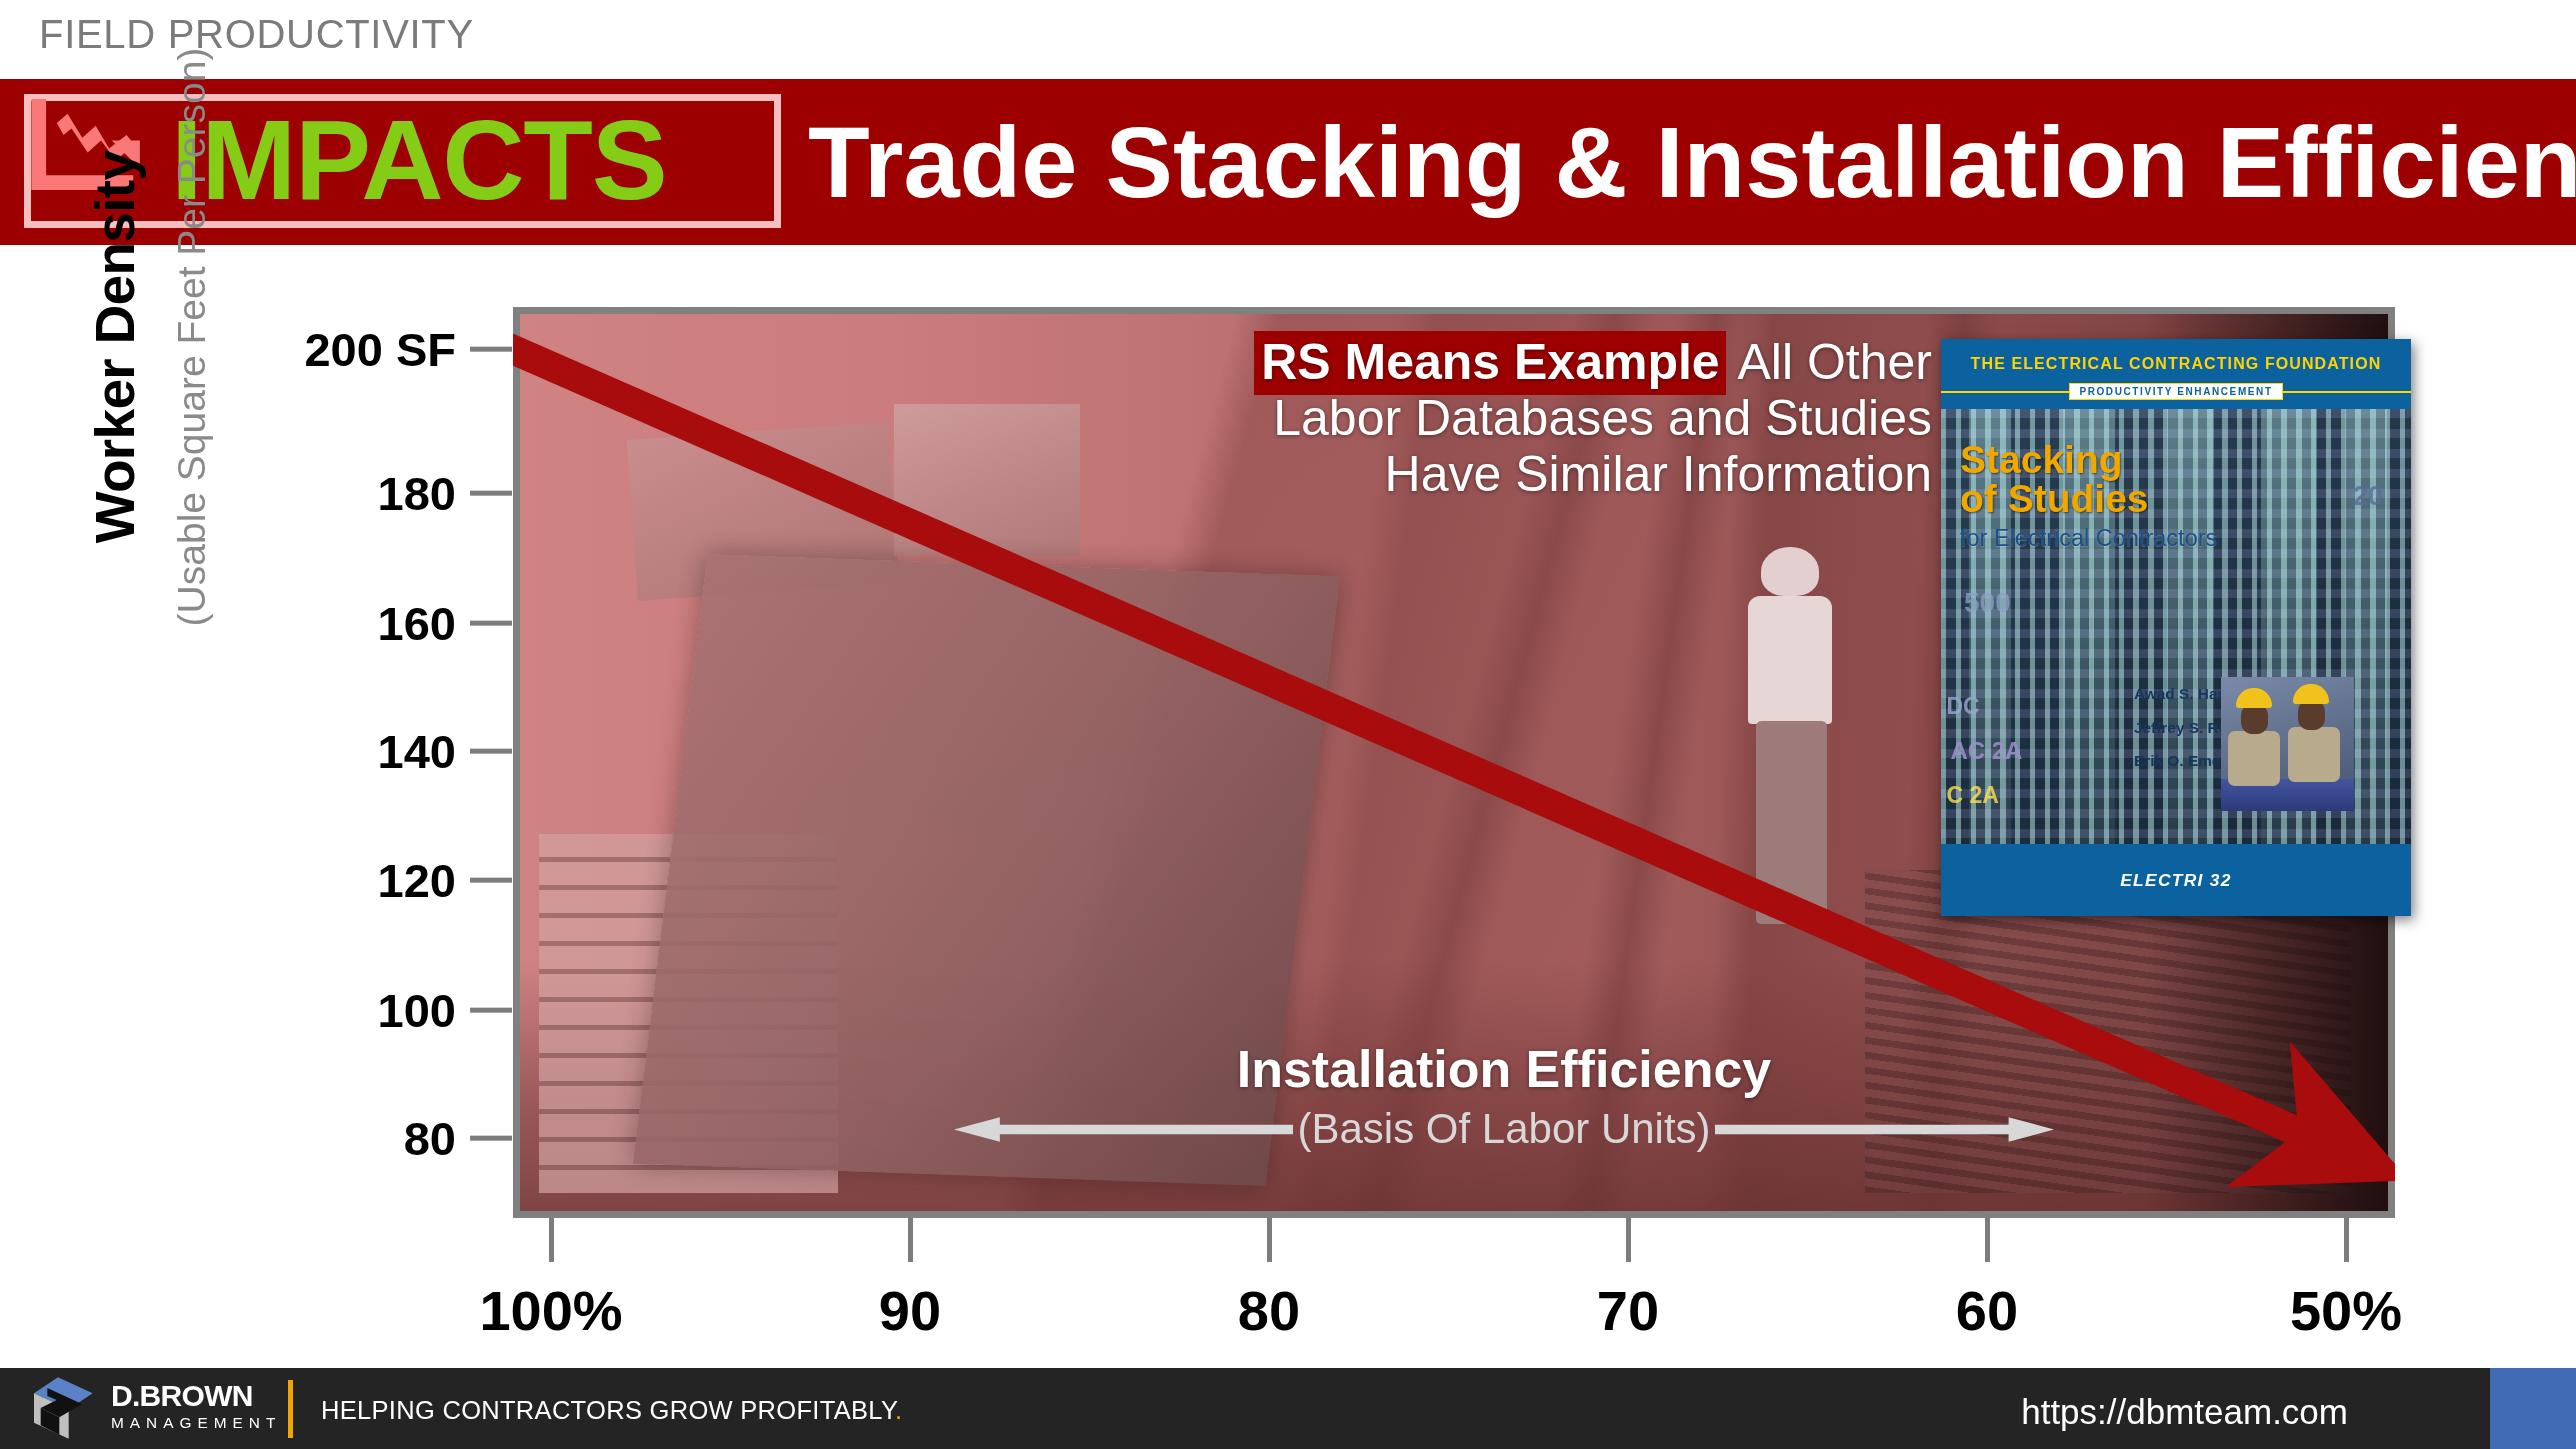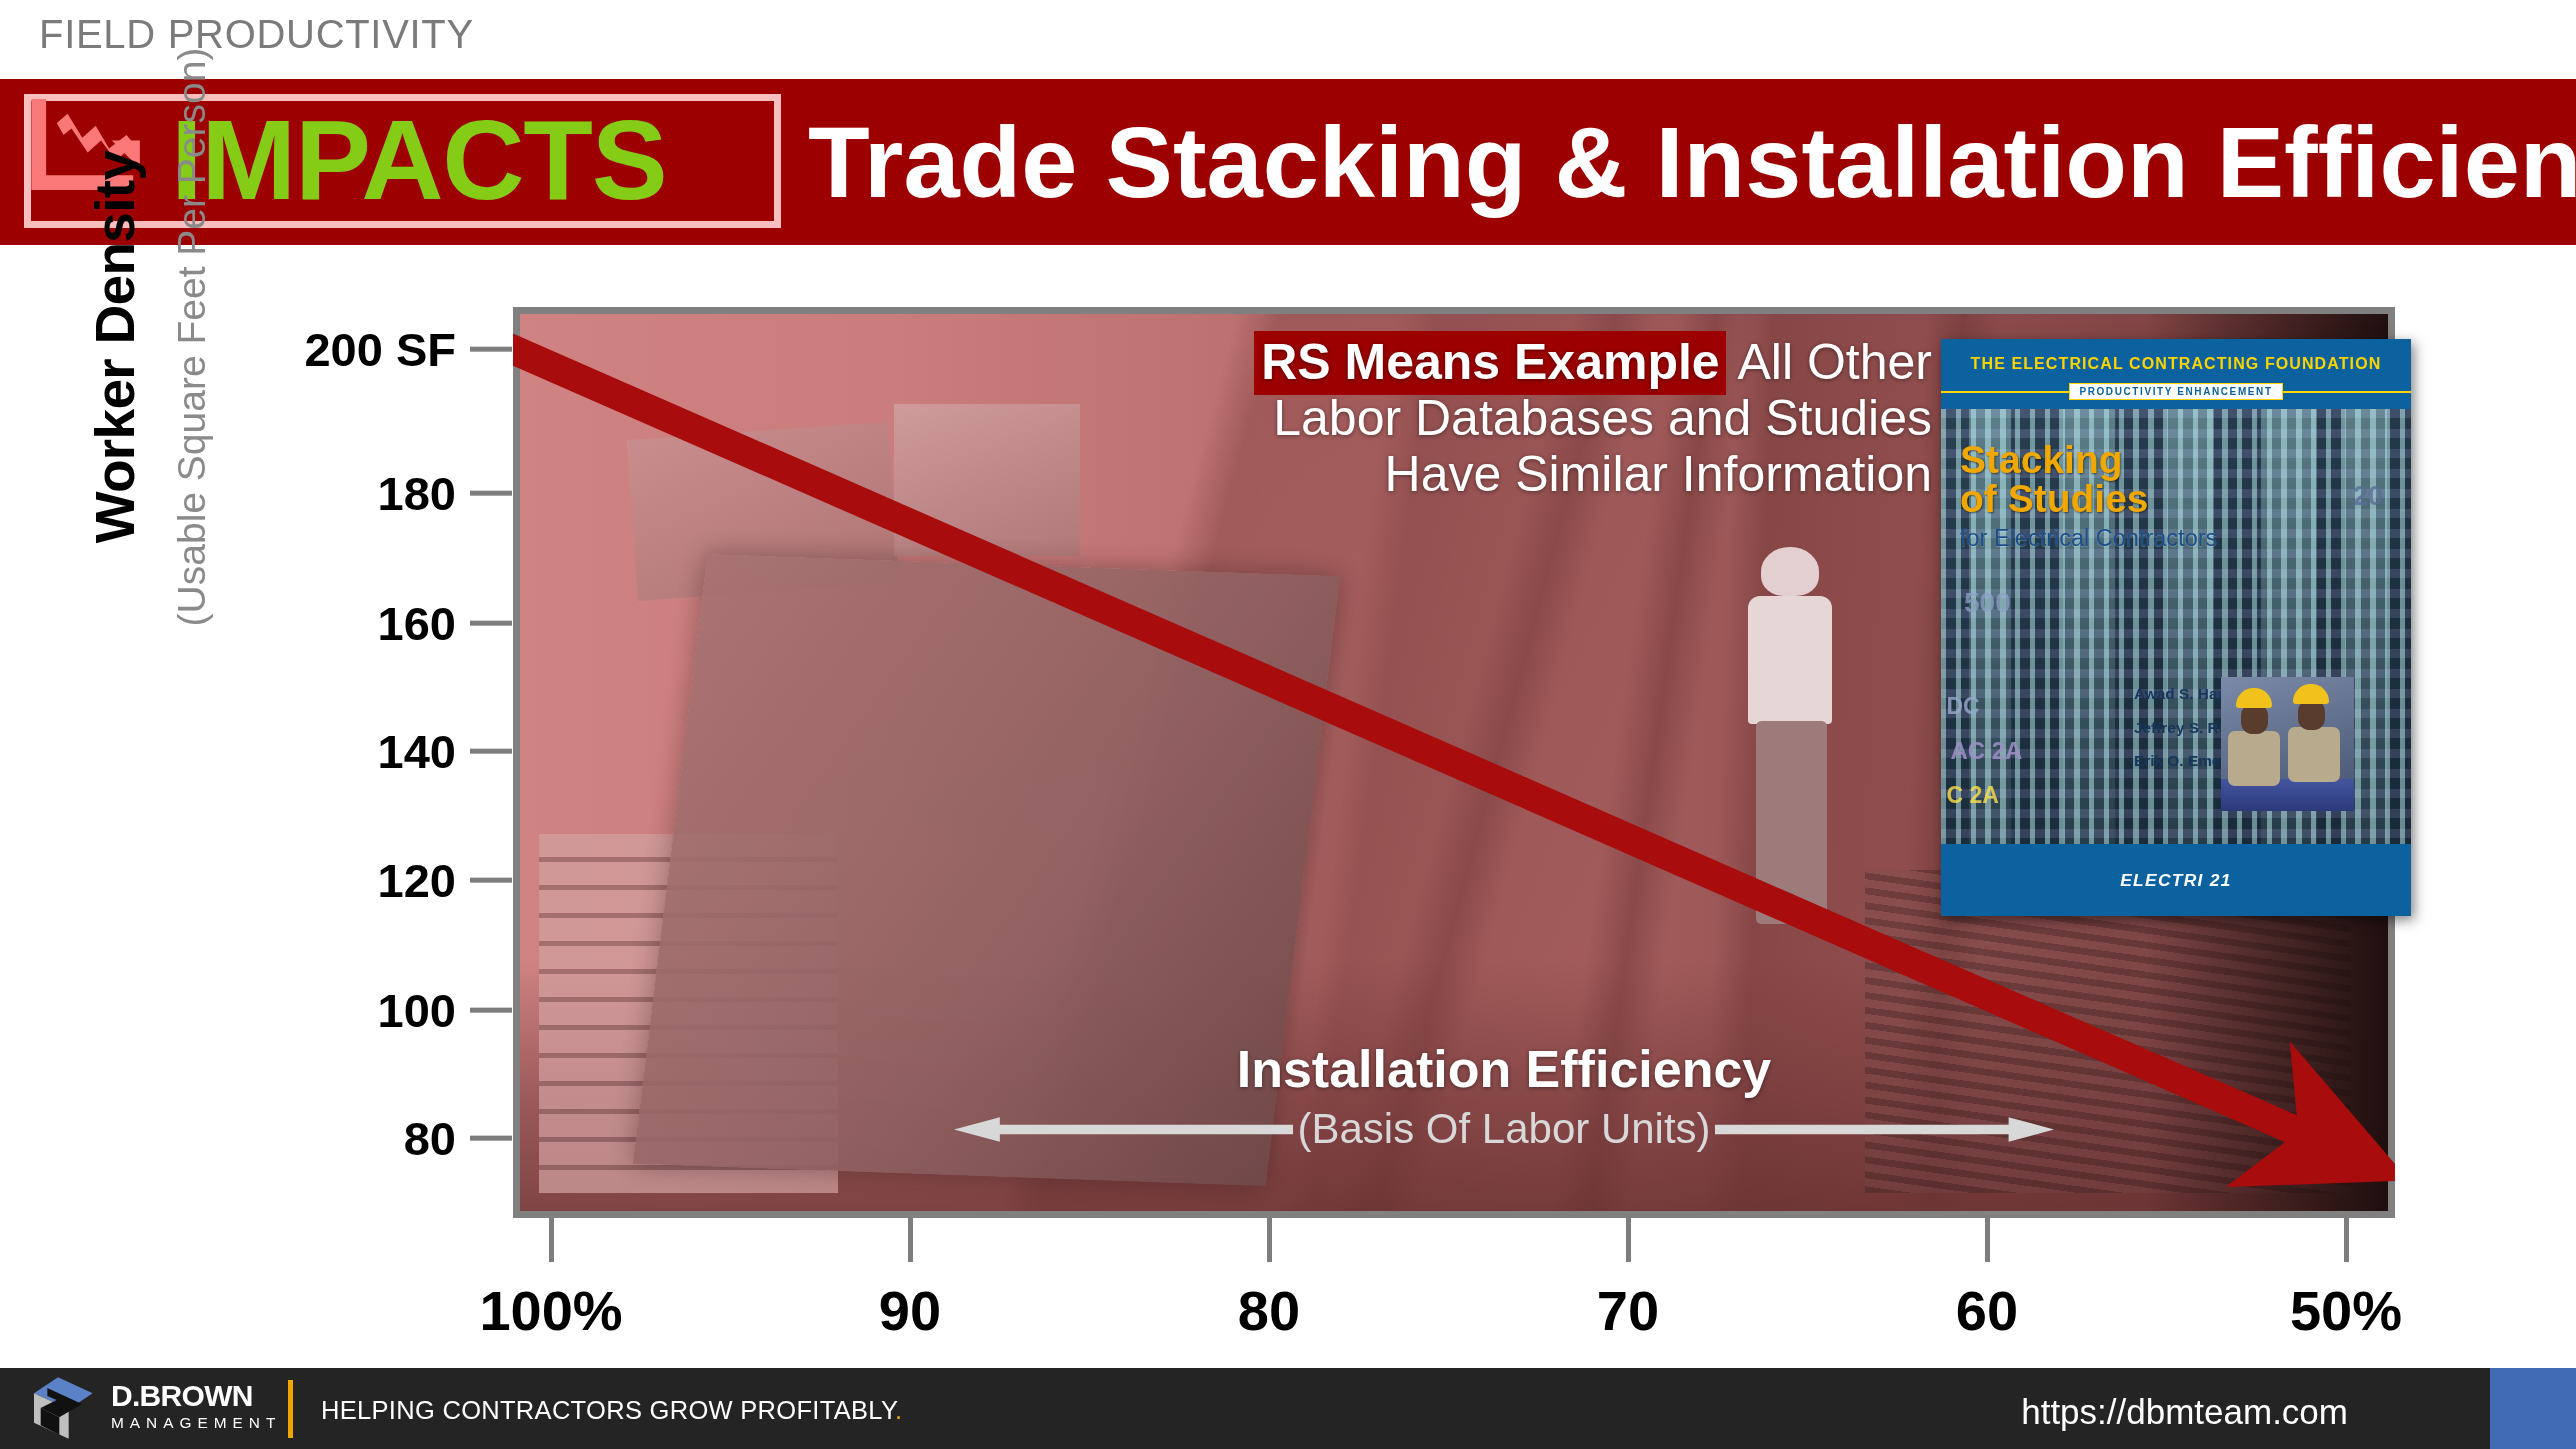--- a/index.html
+++ b/index.html
@@ -460,21 +460,21 @@
     <div class="table"></div>
     <div class="body1"></div>
     <div class="body2"></div>
     <div class="face1"></div>
     <div class="face2"></div>
     <div class="hat1"></div>
     <div class="hat2"></div>
   </div>
 
   <div id="book-bottom"></div>
-  <div id="book-brand">ELECTRI 21</div>
+  <div id="book-brand">ELECTRI 32</div>
 </div>
 
 <div id="x-axis-inner">
   <div id="x-axis-title">Installation Efficiency</div>
   <div id="x-axis-sub-row">
     <svg class="arrow-svg" viewBox="0 0 400 40" preserveAspectRatio="none">
       <path d="M0,20 L54,2 L54,13 L400,13 L400,27 L54,27 L54,38 Z" fill="#d8d8d8"></path>
     </svg>
     <span id="x-axis-sub">(Basis Of Labor Units)</span>
     <svg class="arrow-svg" viewBox="0 0 400 40" preserveAspectRatio="none">

